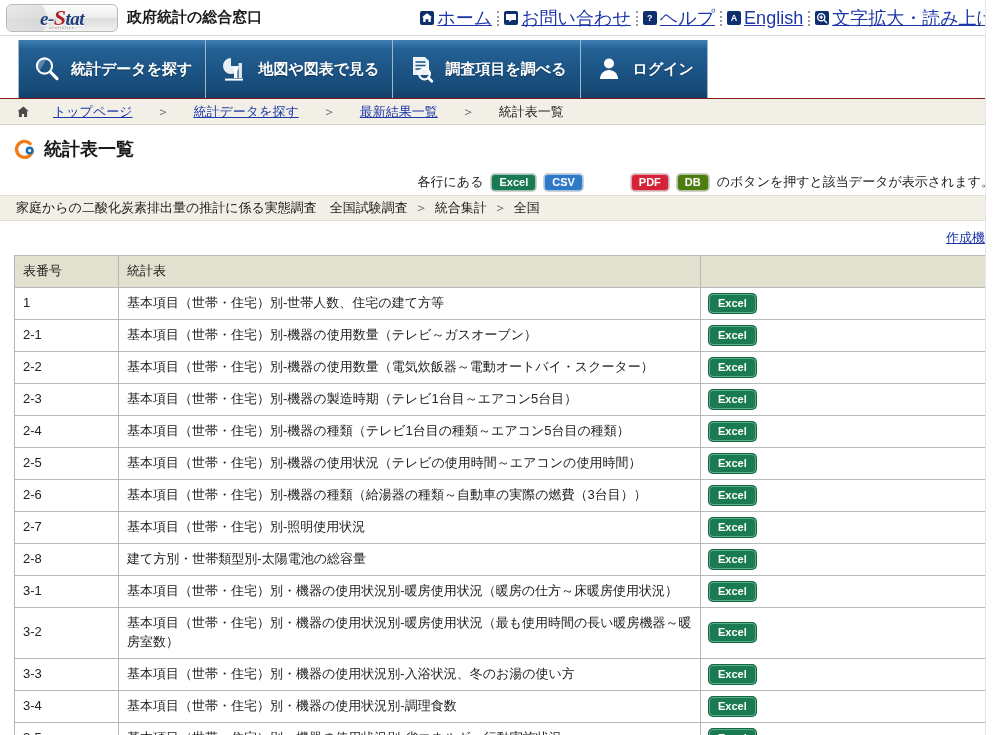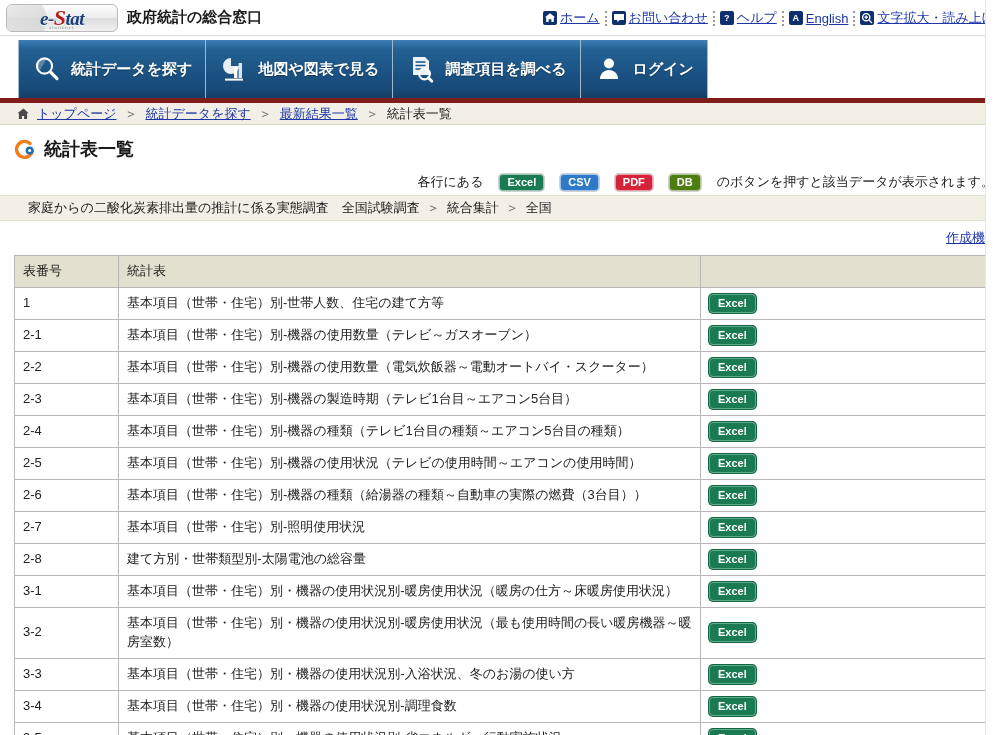--- a/index.html
+++ b/index.html
@@ -77,21 +77,21 @@
   }
   .hlink {
     display: flex; align-items: center;
     padding: 0 5px;
     gap: 3px;
     text-decoration: none;
   }
   .hlink .lbl {
     color: #1d36a8;
     text-decoration: underline;
-    font-size: 13px;
+    font-size: 18px;
     white-space: nowrap;
   }
   .hdivider {
     width: 1px; height: 15px;
     border-left: 2px dotted #9a9a9a;
   }
   .hicon {
     width: 14px; height: 14px;
     background: #0d2f6e;
     border-radius: 2px;
@@ -133,26 +133,26 @@
     white-space: pre-line;
     text-shadow: 0 1px 1px rgba(0,0,0,.35);
   }
   .gnav-icon { width: 30px; height: 30px; flex: none; }
   .gnav-icon svg { display: block; }
 
   
   .crumbbar {
     height: 27px;
     background: #f1efe6;
-    border-top: 5px solid #7f1d1d;
+    border-top: 1px solid #7f1d1d;
     border-bottom: 1px solid #d8d5c6;
     display: flex;
     align-items: center;
     padding-left: 16px;
-    gap: 6px;
+    gap: 22px;
     font-size: 13px;
   }
   .crumbbar a { color: #1d36a8; text-decoration: underline; }
   .crumbbar .sep { color: #6a6a6a; padding: 0 2px; }
   .crumbbar .cur { color: #222; }
   .home-ic { width: 15px; height: 14px; flex: none; }
 
   
   .page-title-row {
     display: flex; align-items: center;
@@ -164,53 +164,53 @@
     font-size: 18px;
     font-weight: bold;
     color: #1a1a1a;
   }
 
   
   .notice {
     display: flex;
     align-items: center;
     justify-content: flex-end;
-    gap: 16px;
+    gap: 8px;
     padding-right: 6px;
     font-size: 13px;
     color: #222;
     height: 26px;
   }
   .badge {
     display: inline-flex;
     align-items: center; justify-content: center;
     height: 17px;
     padding: 0 7px;
     border-radius: 4px;
     color: #fff;
     font-size: 11px;
     font-weight: bold;
     border: 1px solid rgba(255,255,255,.55);
     box-shadow: 0 0 0 1px rgba(0,0,0,.18);
     line-height: 1;
   }
   .badge.excel { background: #1a7a52; }
   .badge.csv   { background: #2f79c9; }
-  .badge.pdf   { background: #d5243a; }
+  .badge.pdf   { background: #d5243a; margin-left: 40px; }
   .badge.db    { background: #4d7c0f; }
 
   
   .survey-path {
     background: #f1efe6;
     border-top: 1px solid #e2dfd2;
     border-bottom: 1px solid #e2dfd2;
     height: 26px;
     display: flex;
     align-items: center;
-    padding-left: 28px;
+    padding-left: 16px;
     gap: 7px;
     font-size: 13px;
     color: #1a1a1a;
   }
   .survey-path .sep { color: #6a6a6a; }
 
   
   .maker-row {
     height: 34px;
     display: flex;

